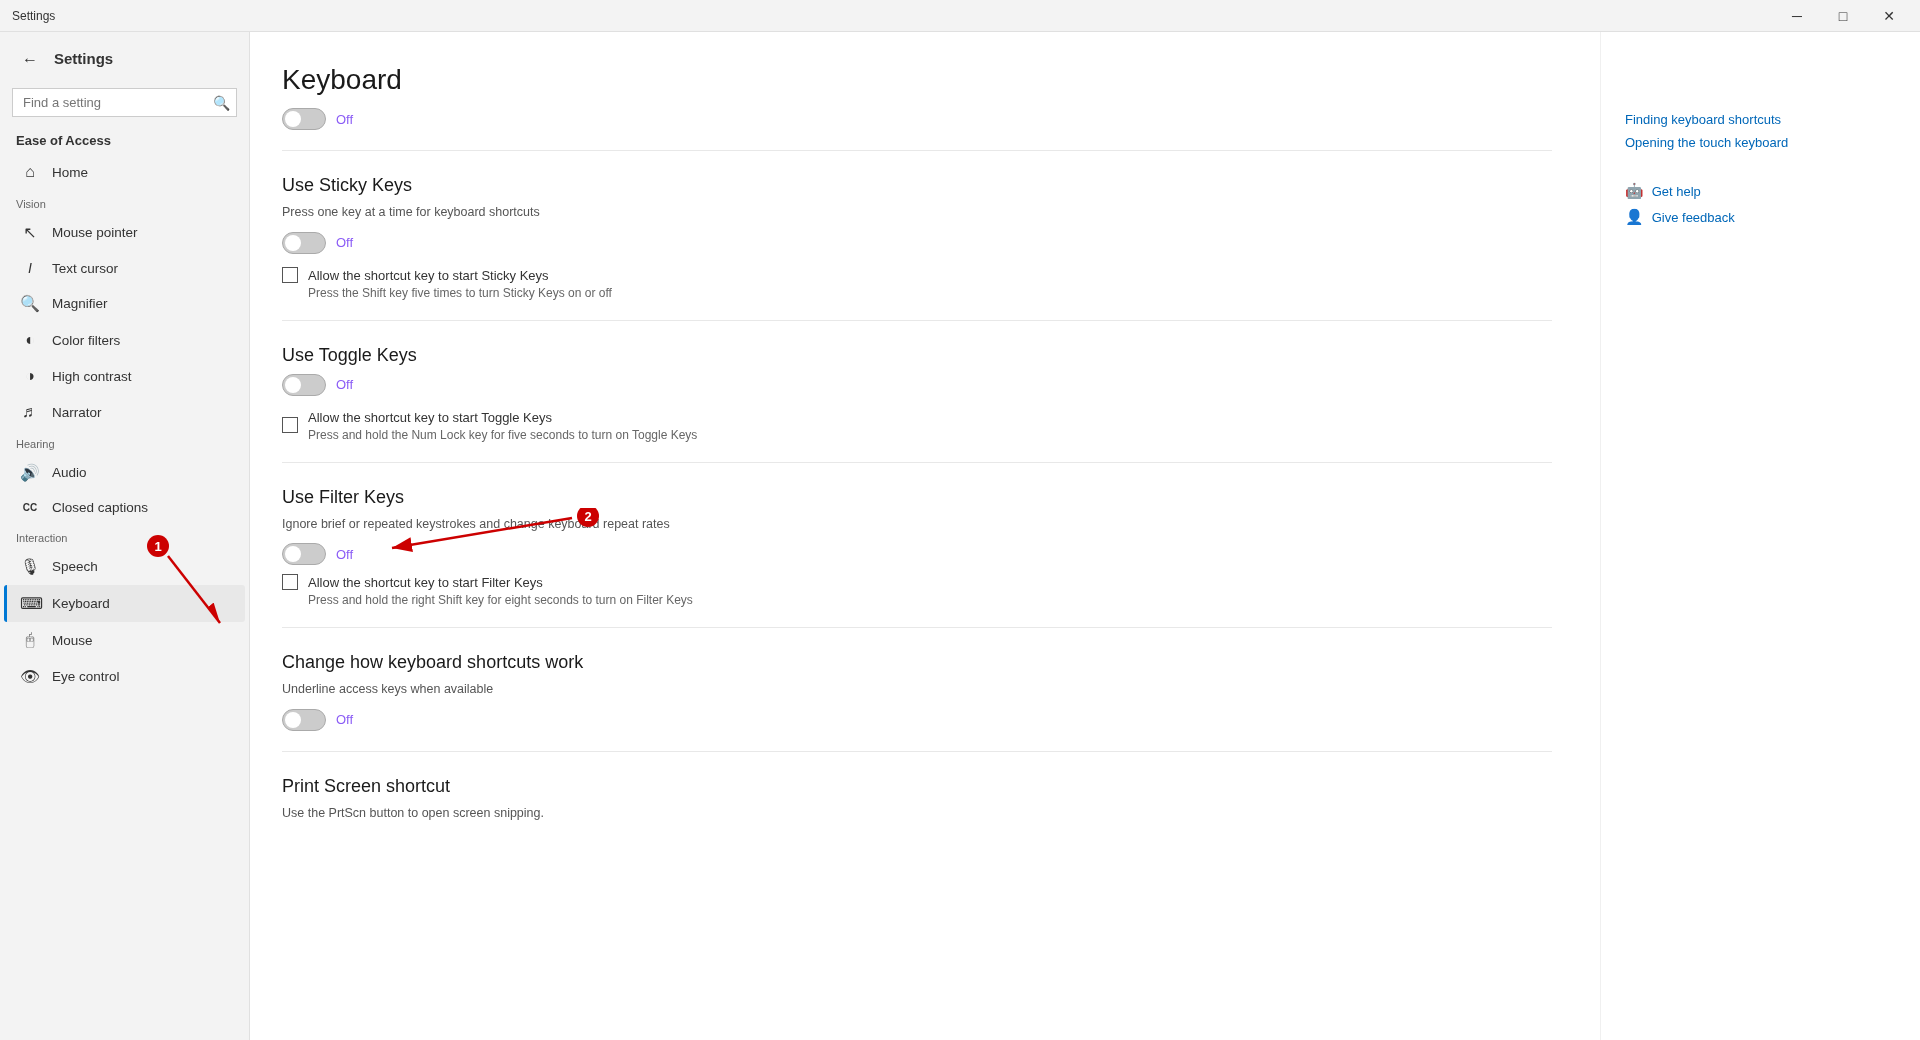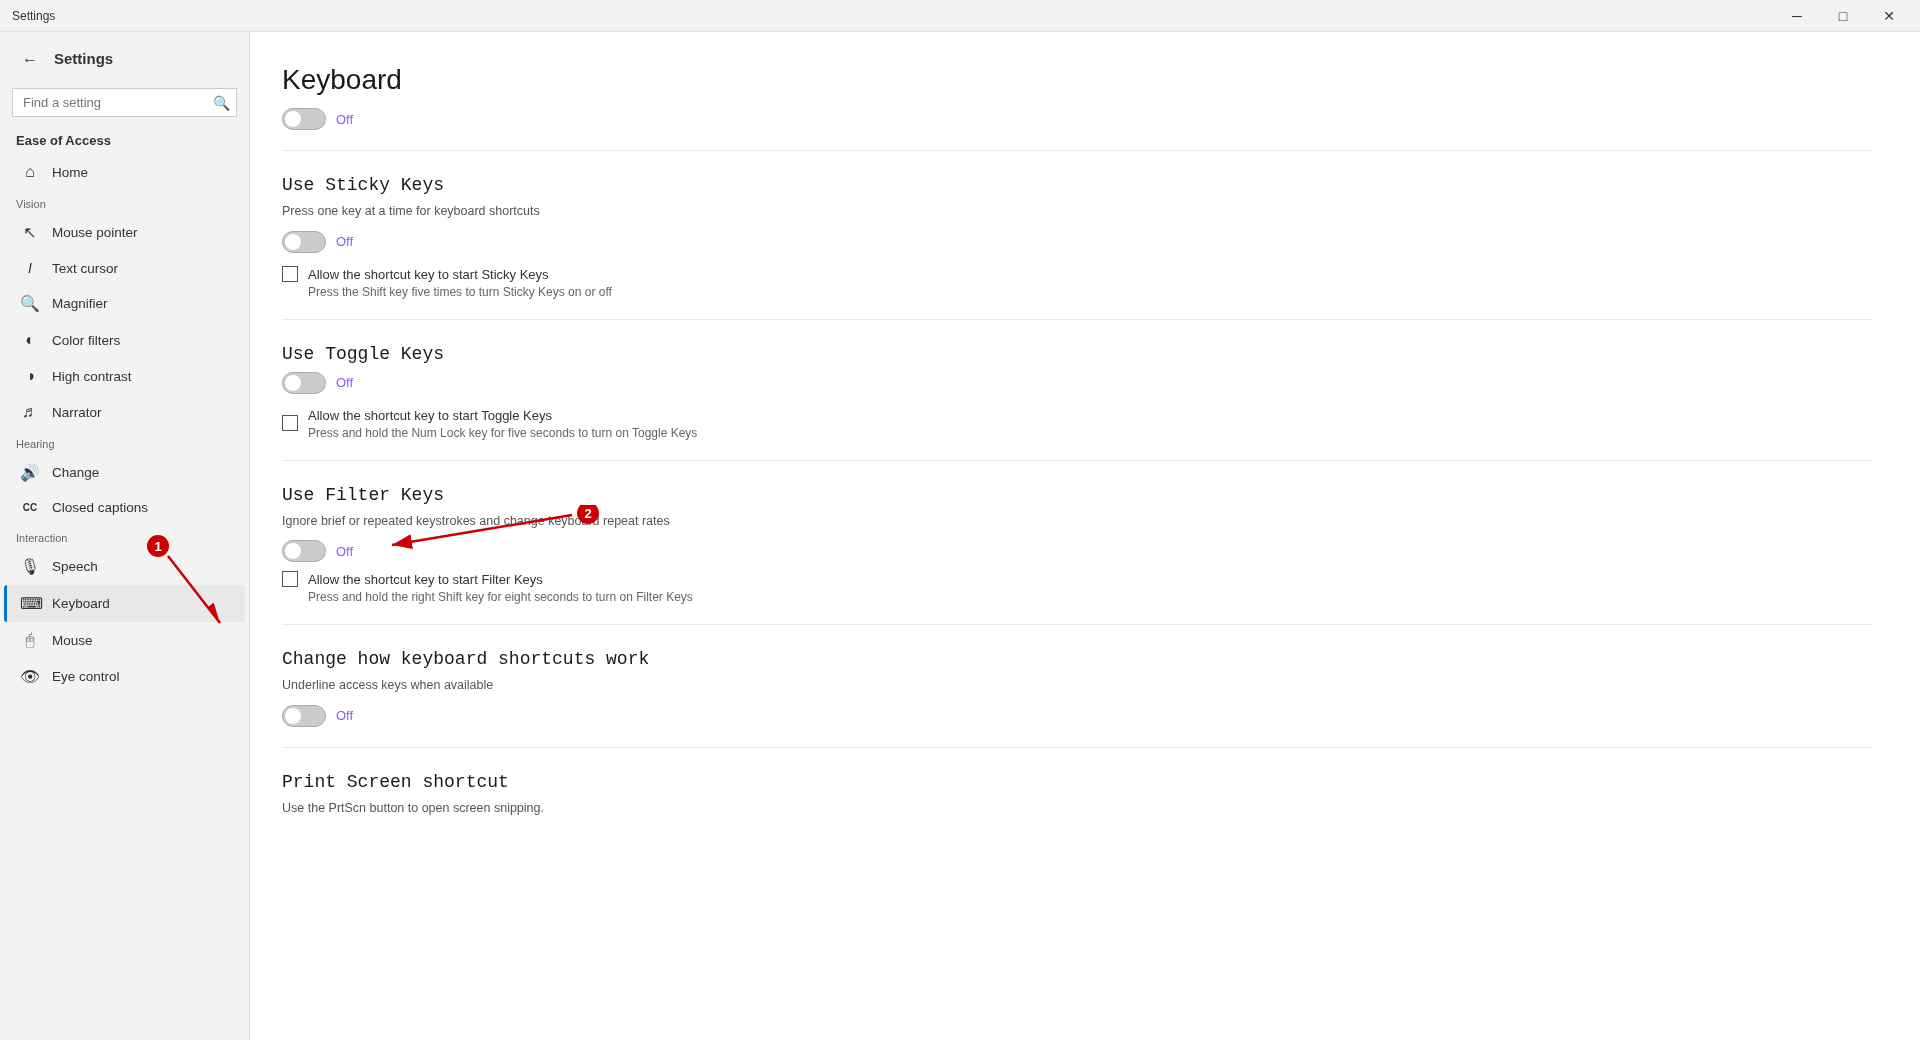--- a/index.html
+++ b/index.html
@@ -75,21 +75,21 @@
     .toggle::after {
       content: ''; position: absolute; width: 16px; height: 16px;
       background: white; border-radius: 50%; top: 2px; left: 2px;
       transition: left 0.15s;
     }
     .toggle-label { font-size: 13px; color: #8b5cf6; }
 
     .description-text { font-size: 12.5px; color: #555; margin: 4px 0 10px; line-height: 1.4; }
     .small-note { font-size: 12px; color: #666; margin-top: 2px; }
 
-    .section-heading { font-size: 18px; font-weight: 400; color: #1a1a1a; margin: 24px 0 8px; font-family: Liberation Mono, monospace; }
+    .section-heading { font-size: 18px; font-weight: 400; color: #1a1a1a; margin: 24px 0 8px; }
 
     .checkbox-row { display: flex; align-items: flex-start; gap: 10px; margin: 8px 0; }
     .checkbox {
       width: 16px; height: 16px; border: 1px solid #555; background: white;
       flex-shrink: 0; margin-top: 1px; cursor: pointer;
     }
     .checkbox-label { font-size: 13px; color: #333; }
 
     hr.section-divider { border: none; border-top: 1px solid #e8e8e8; margin: 20px 0; }
 
@@ -162,21 +162,21 @@
     </div>
     <div class="nav-item">
       <span class="nav-icon">♬</span>
       <span>Narrator</span>
     </div>
 
     <div class="section-label">Hearing</div>
 
     <div class="nav-item">
       <span class="nav-icon">🔊</span>
-      <span>Change</span>
+      <span>Audio</span>
     </div>
     <div class="nav-item">
       <span class="nav-icon" style="font-size:10px; font-weight:bold;">CC</span>
       <span>Closed captions</span>
     </div>
 
     <div class="section-label">Interaction</div>
 
     <div class="nav-item">
       <span class="nav-icon">🎙</span>
@@ -272,20 +272,41 @@
         <div class="toggle"></div>
         <span class="toggle-label">Off</span>
       </div>
 
       <hr class="section-divider">
 
       <h2 class="section-heading">Print Screen shortcut</h2>
       <p class="description-text">Use the PrtScn button to open screen snipping.</p>
     </div>
 
+    <div class="right-panel">
+      <div style="margin-bottom: 20px;">
+        <div class="right-link">
+          <span>Finding keyboard shortcuts</span>
+        </div>
+        <div class="right-link">
+          <span>Opening the touch keyboard</span>
+        </div>
+      </div>
+
+      <div style="margin-top: 32px;">
+        <div class="right-link" style="color: #333;">
+          <span style="color: #555; font-size: 15px;">🤖</span>
+          <span style="color: #0067b8;">Get help</span>
+        </div>
+        <div class="right-link" style="color: #333;">
+          <span style="color: #555; font-size: 15px;">👤</span>
+          <span style="color: #0067b8;">Give feedback</span>
+        </div>
+      </div>
+    </div>
   </div>
 </div>
 
 <svg style="position:fixed; left:140px; top:528px; pointer-events:none; z-index:20;" width="160" height="120">
   <defs>
     <marker id="arrowhead1" markerWidth="8" height="6" refX="8" refY="3" orient="auto">
       <polygon points="0 0, 8 3, 0 6" fill="#cc0000"></polygon>
     </marker>
   </defs>
   <circle cx="18" cy="18" r="11" fill="#cc0000"></circle>

